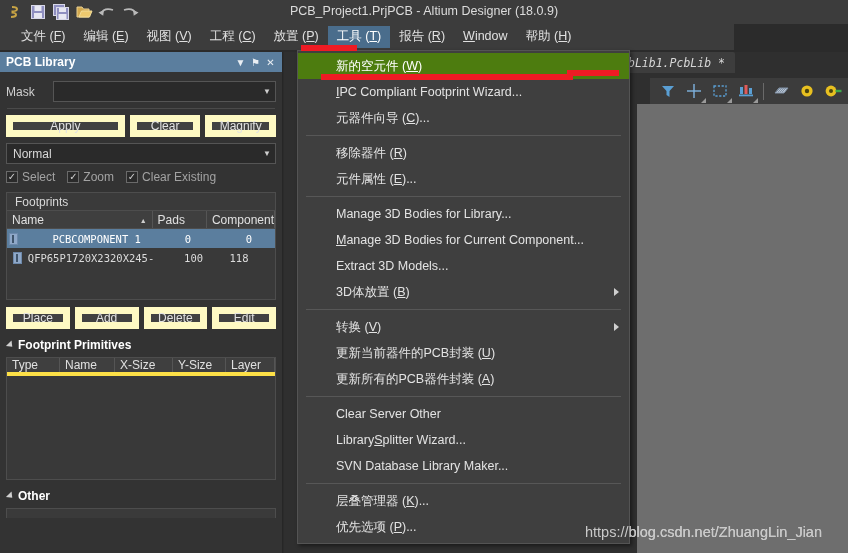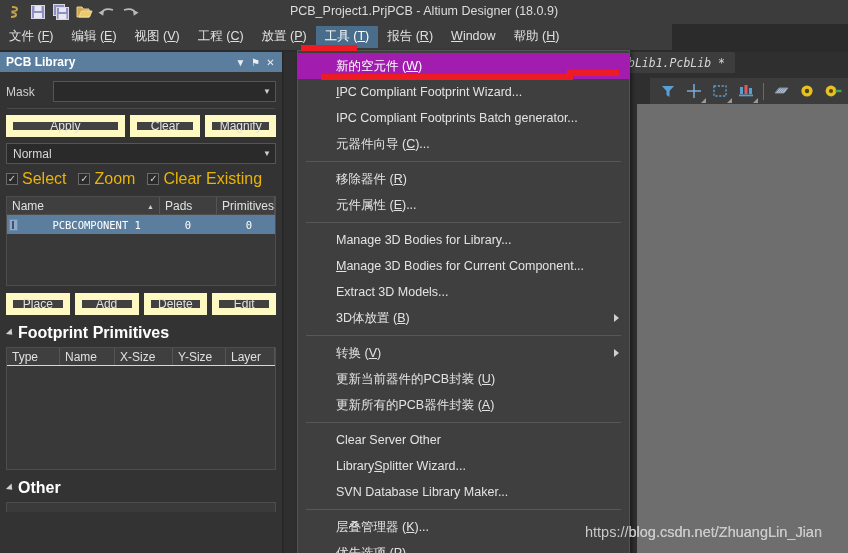--- a/index.html
+++ b/index.html
@@ -27,23 +27,23 @@
     font-size: 13px; line-height: 1;
   }
   .title-text {
     position: absolute; left: 0; right: 0; top: 4px;
     text-align: center; font-size: 12.5px; color: #dcdcdc;
     pointer-events: none;
   }
 
   
   .menubar {
-    position: absolute; left: 0; top: 24px; width: 672px; height: 26px;
+    position: absolute; left: 0; top: 24px; width: 734px; height: 26px;
     background: #3c3c3c;
-    display: flex; align-items: center; padding-left: 0;
+    display: flex; align-items: center; padding-left: 12px;
   }
   .menubar .mi {
     padding: 4px 9px 5px 9px;
     font-size: 12.5px; color: #e0e0e0; white-space: nowrap;
     line-height: 1;
   }
   .menubar .mi.active { background: #4a6d8c; color: #ffffff; }
   .menubar .mi u { text-decoration: underline; }
 
   
@@ -91,21 +91,21 @@
 
   .combo2 { margin-bottom: 6px; }
 
   .checkrow { display: flex; align-items: center; gap: 4px; margin-bottom: 8px; }
   .chk { display: flex; align-items: center; gap: 4px; margin-right: 8px; }
   .chkbox {
     width: 12px; height: 12px; background: #2a2a2a; border: 1px solid #6a6a6a;
     display: flex; align-items: center; justify-content: center;
     color: #cfcfcf; font-size: 10px; line-height: 1;
   }
-  .chk span.lbl { font-size: 16px; color: #eab308; }
+  .chk span.lbl { font-size: 12px; color: #a3a3a3; }
 
   
   .groupbox { border: 1px solid #4d4d4d; background: #3a3a3a; }
   .group-caption {
     height: 18px; padding-left: 8px; display: flex; align-items: center;
     font-size: 12px; color: #d8d8d8;
     border-bottom: 1px solid #4d4d4d;
   }
   .tbl-head {
     display: flex; height: 18px; background: #3f3f3f;
@@ -145,28 +145,28 @@
   .fp-name { width: 165px; overflow: hidden; white-space: nowrap; }
   .fp-pads { width: 48px; }
   .fp-prim { width: 48px; }
 
   .btnrow4 { display: flex; gap: 5px; margin-top: 7px; }
   .btnrow4 .btn { flex: 1; }
 
   
   .sec-title {
     display: flex; align-items: center; gap: 5px;
-    font-size: 16px; font-weight: bold; color: #ffffff;
+    font-size: 12px; font-weight: bold; color: #ffffff;
     margin: 9px 0 5px 2px;
   }
   .tri { width: 0; height: 0; border-left: 5px solid #cfcfcf;
          border-top: 4px solid transparent; border-bottom: 4px solid transparent;
          transform: rotate(45deg); }
 
-  .prim-head { display: flex; height: 18px; background: #3f3f3f; border-bottom: 1px solid #fde047; }
+  .prim-head { display: flex; height: 18px; background: #3f3f3f; border-bottom: 4px solid #fde047; }
   .prim-head .th {
     font-size: 12px; color: #e0e0e0; display: flex; align-items: center;
     padding-left: 5px; border-right: 1px solid #555;
   }
   .prim-body { height: 103px; background: #393939; }
 
   .other-strip { height: 10px; background: #3a3a3a; border: 1px solid #4d4d4d; border-bottom: none; }
 
   
   .editor-area {
@@ -224,21 +224,21 @@
     padding: 2px 0 3px 0;
     z-index: 40;
     box-shadow: 2px 2px 4px rgba(0,0,0,0.45);
   }
   .dd-item {
     height: 26px; display: flex; align-items: center;
     padding-left: 38px; padding-right: 10px;
     font-size: 12.5px; color: #e3e3e3;
     position: relative; white-space: nowrap;
   }
-  .dd-item.hl { background: #a21caf; color: #ffffff; }
+  .dd-item.hl { background: #4d7c0f; color: #ffffff; }
   .dd-item u { text-decoration: underline; }
   .dd-sep { height: 1px; background: #575757; margin: 4px 8px 4px 8px; }
   .dd-arrow {
     position: absolute; right: 10px; top: 9px;
     width: 0; height: 0;
     border-left: 5px solid #cfcfcf;
     border-top: 4px solid transparent; border-bottom: 4px solid transparent;
   }
 
   
@@ -412,36 +412,47 @@
           <span class="chkbox">✓</span>
           <span class="lbl">Zoom</span>
         </div>
         <div class="chk">
           <span class="chkbox">✓</span>
           <span class="lbl">Clear Existing</span>
         </div>
       </div>
 
       <div class="groupbox">
+        <div class="group-caption">Footprints</div>
         <div class="tbl-head">
           <div class="th sorted" style="width:156px;">Name</div>
           <div class="th" style="width:58px;">Pads</div>
-          <div class="th" style="flex:1;">Primitives</div>
+          <div class="th" style="flex:1;">Component</div>
         </div>
         <div class="fp-body">
           <div class="fp-row sel">
             <span class="fp-ic">
               <span class="chipicon">
                   <i></i>
                 </span>
             </span>
             <span class="fp-name">PCBCOMPONENT_1</span>
             <span class="fp-pads">0</span>
             <span class="fp-prim">0</span>
           </div>
+          <div class="fp-row">
+            <span class="fp-ic">
+              <span class="chipicon">
+                  <i></i>
+                </span>
+            </span>
+            <span class="fp-name">QFP65P1720X2320X245-</span>
+            <span class="fp-pads">100</span>
+            <span class="fp-prim">118</span>
+          </div>
         </div>
       </div>
 
       <div class="btnrow4">
         <div class="btn">Place</div>
         <div class="btn">Add</div>
         <div class="btn">Delete</div>
         <div class="btn">Edit</div>
       </div>
 
@@ -476,25 +487,20 @@
       <span>新的空元件 (</span>
         <u>W</u>
         <span>)</span>
     </div>
     <div class="dd-item">
       <span></span>
         <u>I</u>
         <span>PC Compliant Footprint Wizard...</span>
     </div>
     <div class="dd-item">
-      <span>IPC Compliant Footprints Batch generator...</span>
-        <u></u>
-        <span></span>
-    </div>
-    <div class="dd-item">
       <span>元器件向导 (</span>
         <u>C</u>
         <span>)...</span>
     </div>
     <div class="dd-sep"></div>
 
     <div class="dd-item">
       <span>移除器件 (</span>
         <u>R</u>
         <span>)</span>

